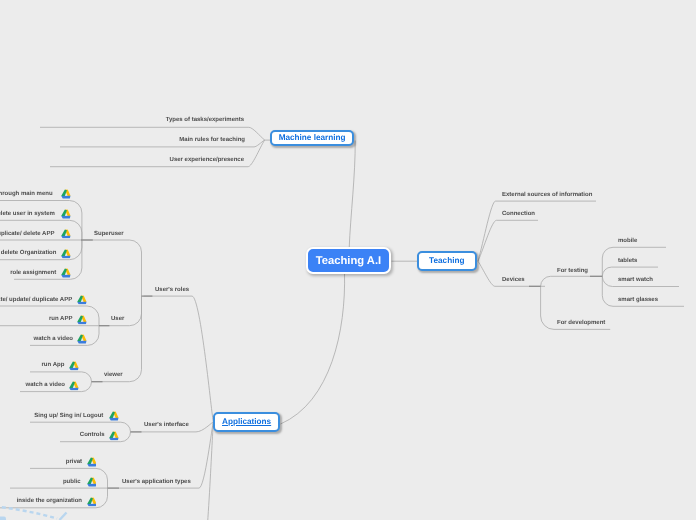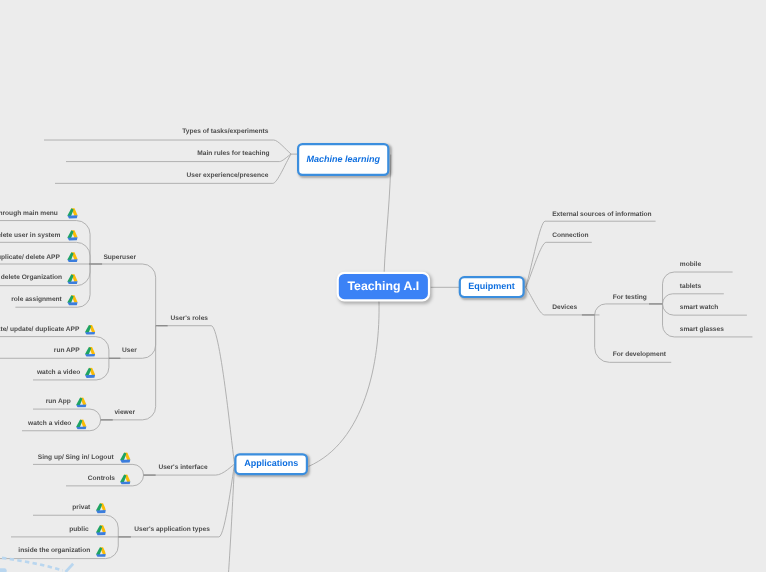--- a/index.html
+++ b/index.html
@@ -195,22 +195,22 @@
       <div class="leaf r" style="right: 614px; top: 501.3px;">inside the organization</div>
       <svg class="ico" viewBox="0 0 100 100" style="left: 86.7px; top: 501.7px;">
         <path d="M40 2 L70 2 L99 68 L70 74 Z" fill="#fbbc05"></path>
         <path d="M40 2 L2 72 L36 80 L62 12 Z" fill="#1ea362"></path>
         <path d="M4 72 L99 68 L92 96 L18 98 Z" fill="#3b7ddd"></path>
       </svg>
     </div>
   <div class="node root" style="left: 306px; top: 247px; width: 85px; height: 27px;">
       <span>Teaching A.I</span>
     </div>
-  <div class="node lvl1" style="left: 269.8px; top: 129.8px; width: 84.6px; height: 30px; font-style: italic;">
+  <div class="node lvl1" style="left: 269.8px; top: 129.8px; width: 84.6px; height: 16px;">
       <span>Machine learning</span>
     </div>
   <div class="node lvl1" style="left: 416.5px; top: 250.6px; width: 60.5px; height: 20.6px;">
-      <span>Equipment</span>
-    </div>
-  <div class="node lvl1" style="left: 213.4px; top: 411.5px; width: 66.4px; height: 20.4px;">
+      <span>Teaching</span>
+    </div>
+  <div class="node lvl1" style="left: 213.4px; top: 411.5px; width: 66.4px; height: 20.4px; text-decoration: underline;">
       <span>Applications</span>
     </div>
 </div>
 
 </body></html>

